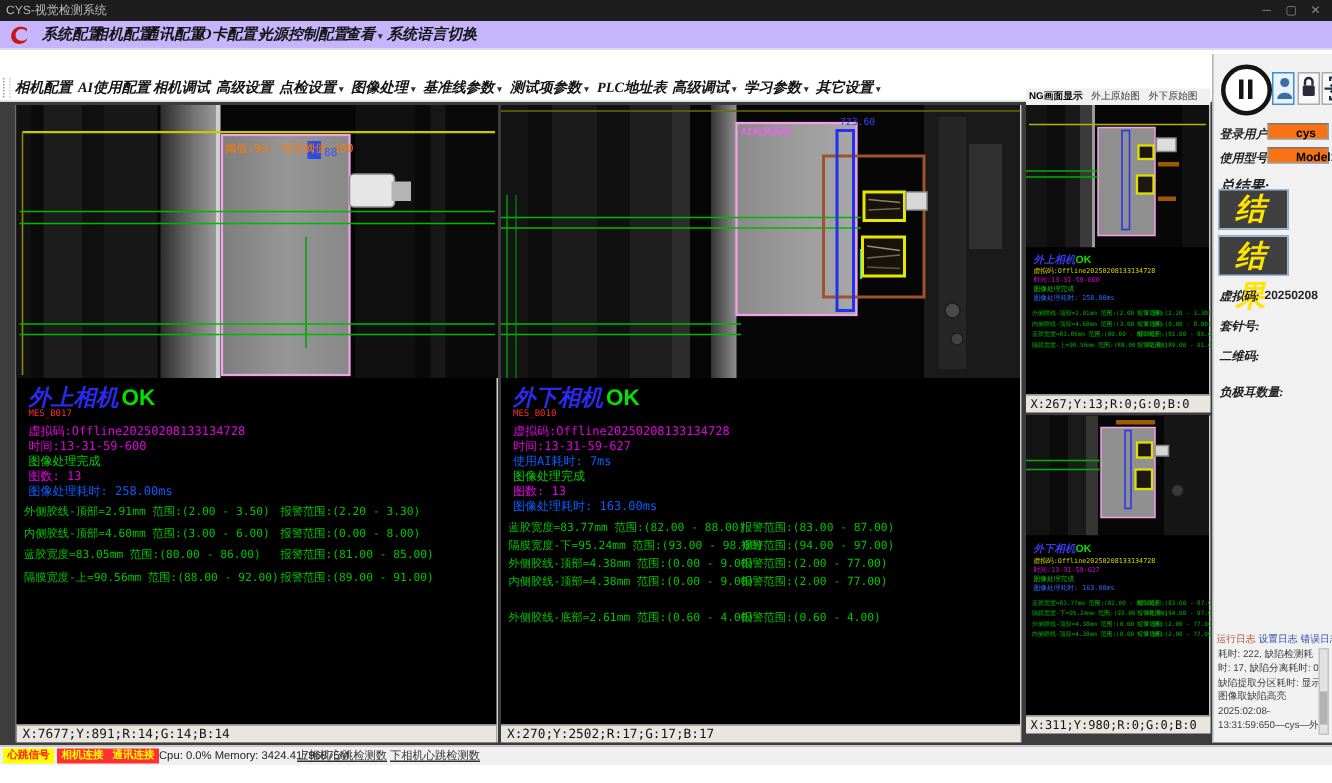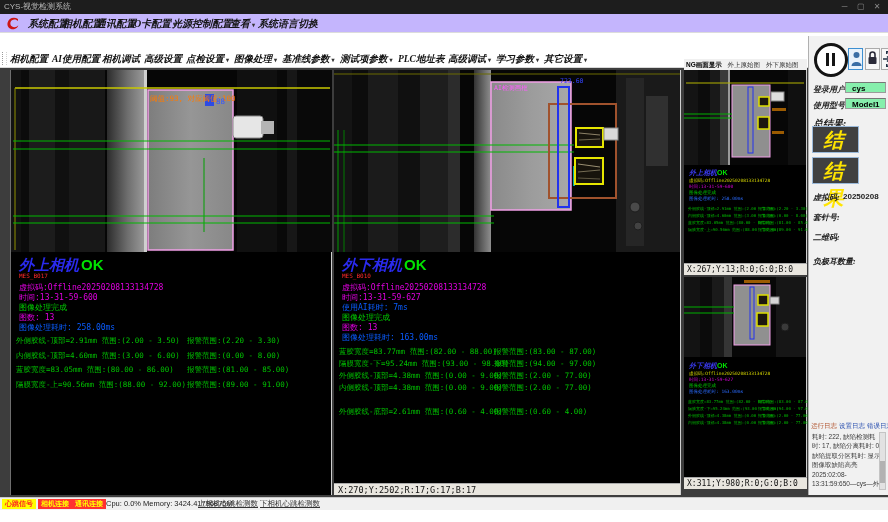--- a/index.html
+++ b/index.html
@@ -65,22 +65,22 @@
   .mini-row .ml{position:absolute;left:4px;} .mini-row .mr{position:absolute;left:74px;}
   
   .right-panel{position:absolute;left:808px;top:36px;width:80px;height:459px;background:#f1f1f1;border-left:1px solid #b0b0b0;box-sizing:border-box;}
   .btn-pause{position:absolute;left:5px;top:7px;width:28px;height:28px;border:3px solid #141414;border-radius:50%;background:#fff;cursor:pointer;}
   .btn-pause i{position:absolute;top:7px;width:3px;height:13px;background:#141414;}
   .btn-pause i.b1{left:9px;} .btn-pause i.b2{left:15px;}
   .sm-btn{position:absolute;top:12px;width:15px;height:22px;background:#f7f7f7;border:1px solid #ababab;box-sizing:border-box;cursor:pointer;}
   .sm-btn.sel{border:1px solid #3d8fd1;background:#e8f2fb;}
   #btn-user{left:39px;} #btn-lock{left:56px;} #btn-exit{left:72px;width:16px;}
   .fld-label{position:absolute;left:4px;font-family:"Liberation Serif",serif;font-style:italic;font-weight:bold;font-size:8px;color:#222;white-space:nowrap;}
-  .fld-box{position:absolute;left:36px;width:41px;height:11px;background:#86efac;border:1px solid #9b9b9b;border-top-color:#777;
-           font-size:8px;font-weight:bold;color:#000;line-height:11px;padding-left:6px;box-sizing:border-box;}
+  .fld-box{position:absolute;left:36px;width:41px;height:11px;background:#f97316;border:1px solid #9b9b9b;border-top-color:#777;
+           font-size:8px;font-weight:bold;color:#000;line-height:11px;padding-left:18px;box-sizing:border-box;}
   .result-box{position:absolute;left:3px;width:47px;height:27px;background:#404040;border:1px solid #9bb9d9;
               font-family:"Liberation Serif",serif;font-style:italic;font-weight:bold;font-size:20px;color:#ffe400;
               text-align:center;line-height:27px;letter-spacing:4px;box-sizing:border-box;}
   .log-tabs{position:absolute;left:2px;top:386px;width:76px;font-size:6.5px;white-space:nowrap;}
   .log-tabs span{margin-right:2px;cursor:default;}
   .log-tabs .lt1{color:#b0502a;} .log-tabs .lt2,.log-tabs .lt3{color:#2a50b0;}
   .log-text{position:absolute;left:3px;top:396px;width:70px;height:58px;font-size:6.5px;color:#3a3a3a;line-height:1.45;overflow:hidden;}
   .log-scroll{position:absolute;right:2px;top:396px;width:7px;height:58px;background:#e2e2e2;border:1px solid #c4c4c4;box-sizing:border-box;}
   .log-thumb{position:absolute;left:0;top:28px;width:5px;height:22px;background:#b2b2b2;cursor:pointer;}
   
@@ -196,20 +196,21 @@
         <span class="mr">报警范围:(0.00 - 8.00)</span>
       </div>
     <div class="mrow" style="top:295px">
         <span class="ml">蓝胶宽度=83.05mm 范围:(80.00 - 86.00)</span>
         <span class="mr">报警范围:(81.00 - 85.00)</span>
       </div>
     <div class="mrow" style="top:310px">
         <span class="ml">隔膜宽度-上=90.56mm 范围:(88.00 - 92.00)</span>
         <span class="mr">报警范围:(89.00 - 91.00)</span>
       </div>
+    <div class="coordbar">X:7677;Y:891;R:14;G:14;B:14</div>
   </div>
 
   <div class="cam-panel" id="panel-center">
     <svg class="cam-svg" width="346" height="182" viewBox="0 0 346 182">
       <defs>
         <linearGradient id="cgBand" x1="0" y1="0" x2="1" y2="0">
           <stop offset="0" stop-color="#333333"></stop>
             <stop offset="1" stop-color="#8f8f8f"></stop>
         </linearGradient>
         <linearGradient id="cgCell" x1="0" y1="0" x2="1" y2="0">

